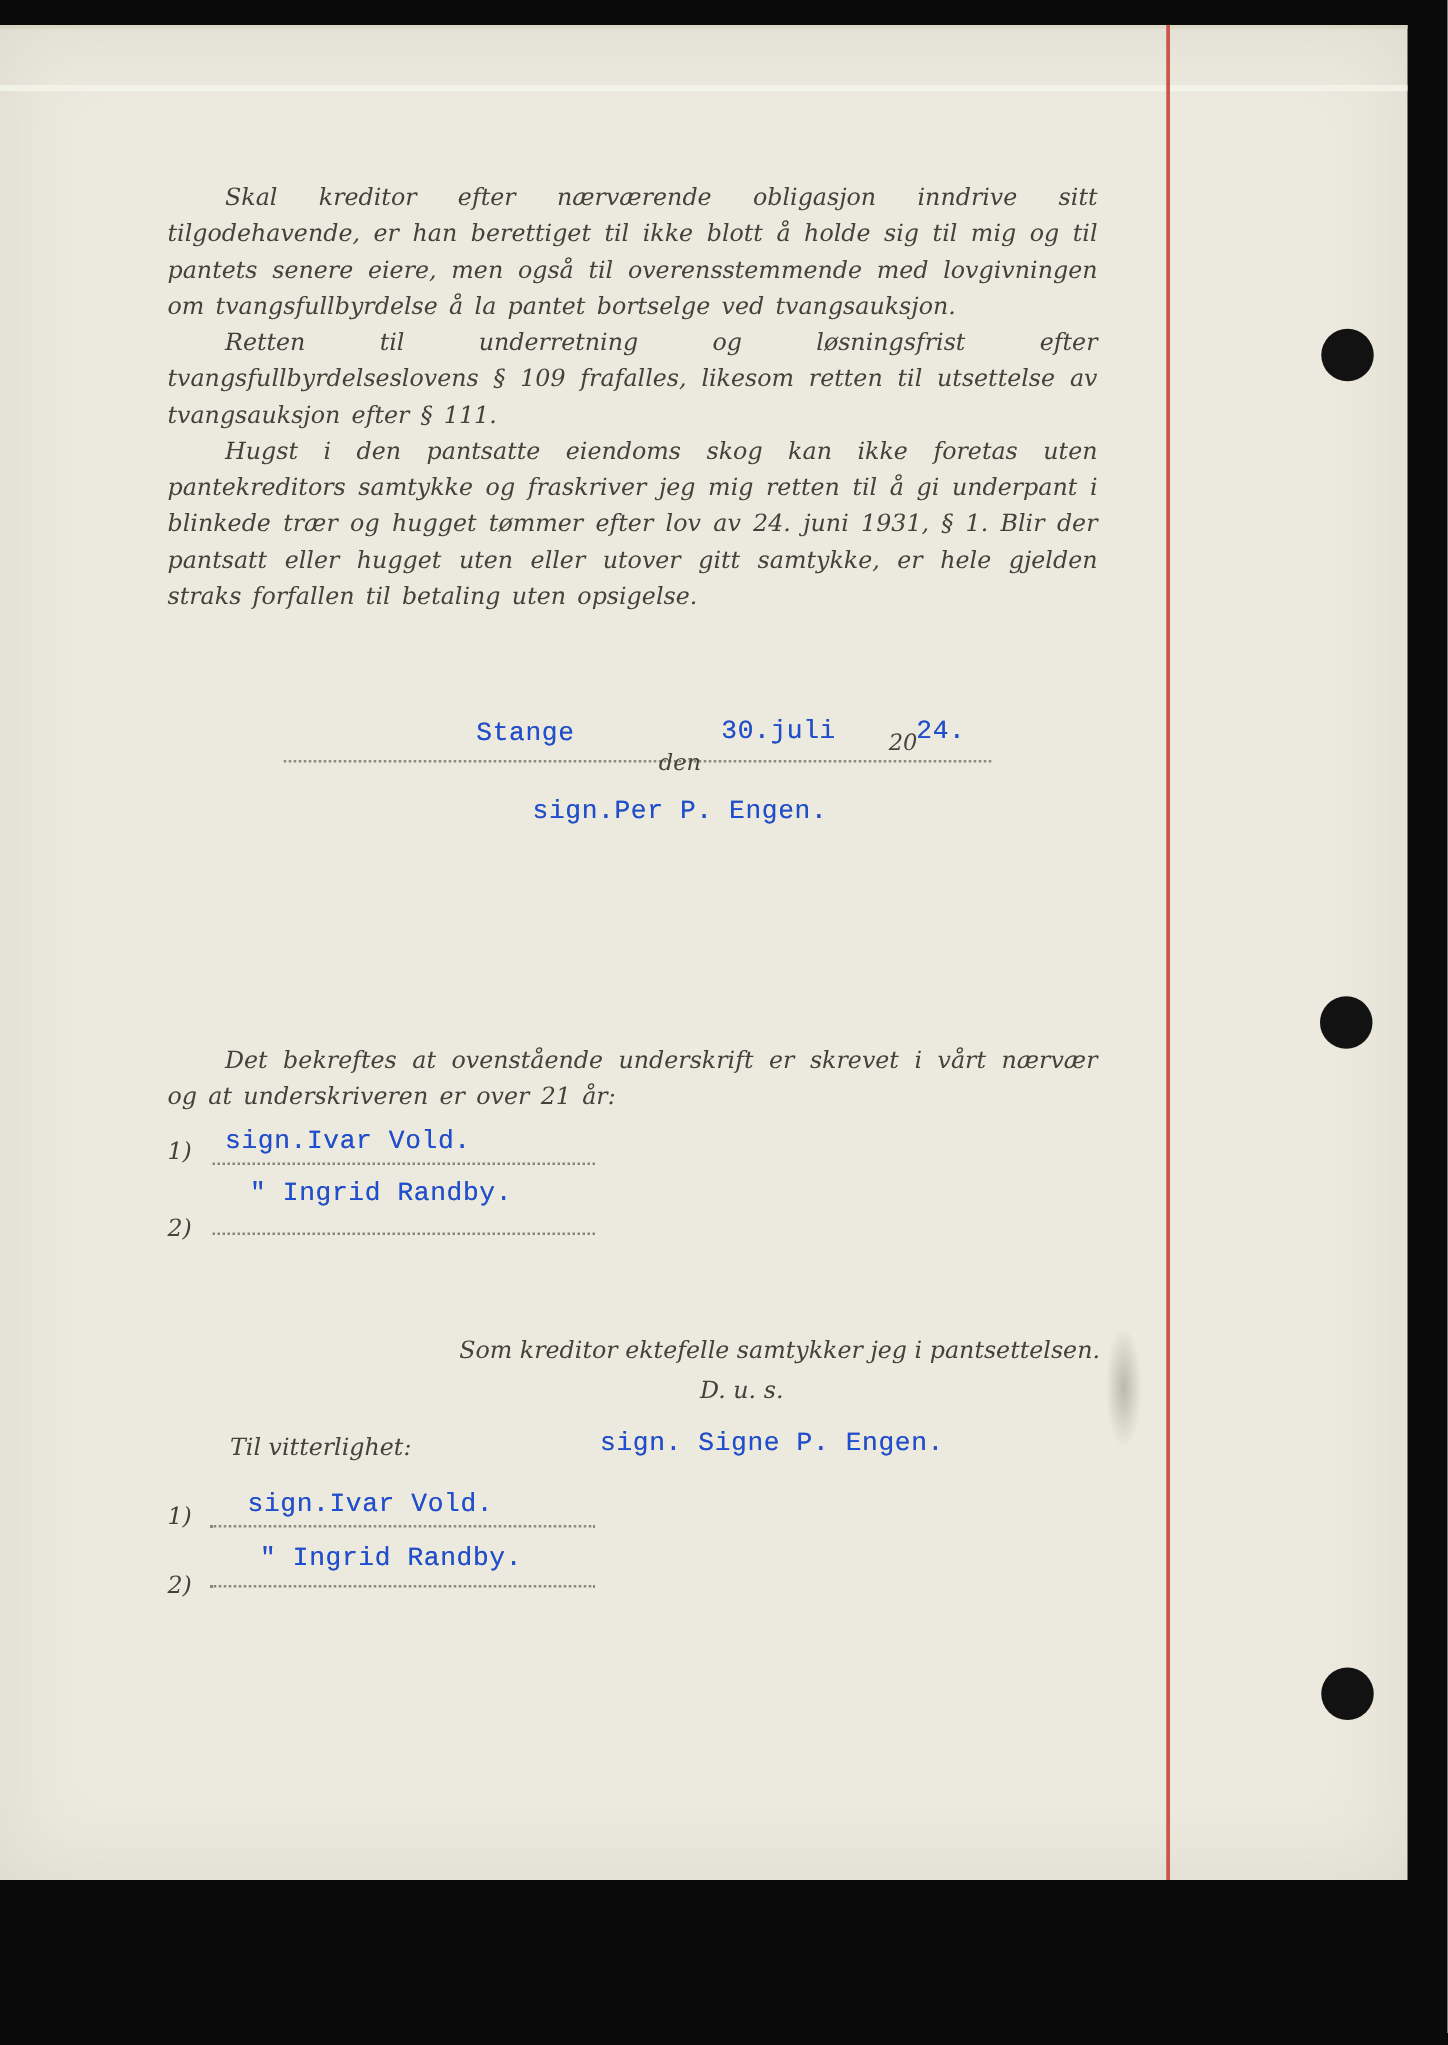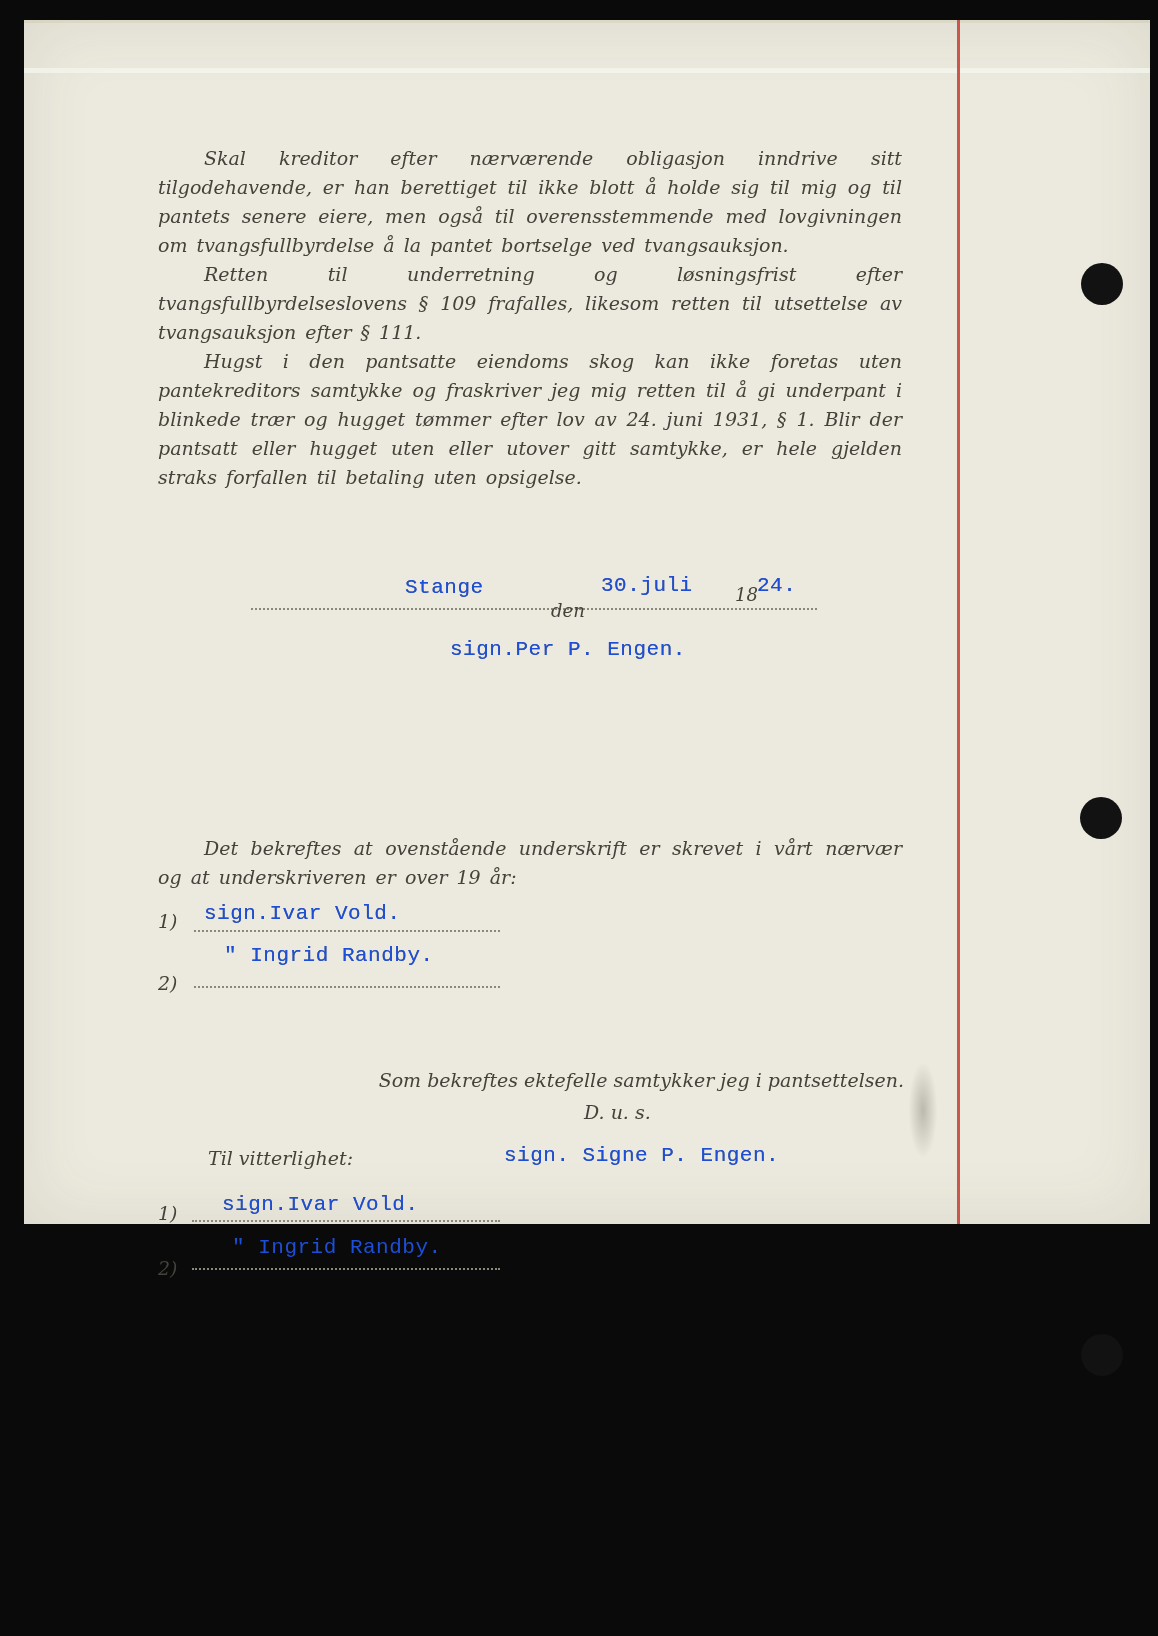--- a/index.html
+++ b/index.html
@@ -4,21 +4,21 @@
 <style>
   html,body{margin:0;padding:0;}
   body{
     width:1158px;height:1636px;
     background:#0a0a0a;
     position:relative;
     overflow:hidden;
     font-family:"DejaVu Serif", serif;
   }
   .page{
-    position:absolute;left:24px;top:20px;width:1126px;height:1204px;
+    position:absolute;left:0;top:20px;width:1126px;height:1484px;
     background:#eceade;
     box-shadow: inset 0 0 70px rgba(70,70,45,.10), inset 0 3px 0 #e3e0cd;
   }
   .scanline{
     position:absolute;left:0;top:48px;width:100%;height:5px;
     background:#f4f6ec;opacity:.75;
   }
   .redline{
     position:absolute;left:933px;top:0;width:3px;height:100%;
     background:#c8463c;opacity:.9;
@@ -114,38 +114,38 @@
   <div class="body-text print">
     <p>Skal kreditor efter nærværende obligasjon inndrive sitt tilgodehavende, er han berettiget til ikke blott å holde sig til mig og til pantets senere eiere, men også til overensstemmende med lovgivningen om tvangsfullbyrdelse å la pantet bortselge ved tvangsauksjon.</p>
     <p>Retten til underretning og løsningsfrist efter tvangsfullbyrdelseslovens § 109 frafalles, likesom retten til utsettelse av tvangsauksjon efter § 111.</p>
     <p>Hugst i den pantsatte eiendoms skog kan ikke foretas uten pantekreditors samtykke og fraskriver jeg mig retten til å gi underpant i blinkede trær og hugget tømmer efter lov av 24. juni 1931, § 1.  Blir der pantsatt eller hugget uten eller utover gitt samtykke, er hele gjelden straks forfallen til betaling uten opsigelse.</p>
   </div>
 
   <div class="date-row">
     <span class="abs mono place">Stange</span>
     <span class="abs print den">den</span>
     <span class="abs mono dday">30.juli</span>
-    <span class="abs print yr19">18</span>
+    <span class="abs print yr19">20</span>
     <span class="abs mono yr46">24.</span>
   </div>
 
   <span class="abs mono sig-debtor">sign.Per P. Engen.</span>
 
   <div class="attest print">
-    <p>Det bekreftes at ovenstående underskrift er skrevet i vårt nærvær og at underskriveren er over 19 år:</p>
+    <p>Det bekreftes at ovenstående underskrift er skrevet i vårt nærvær og at underskriveren er over 21 år:</p>
   </div>
 
   <span class="abs wnum w1-num1">1)</span>
   <span class="abs mono w1-name1">sign.Ivar Vold.</span>
   <div class="dotline w1-line1"></div>
   <span class="abs mono w1-name2">" Ingrid Randby.</span>
   <span class="abs wnum w1-num2">2)</span>
   <div class="dotline w1-line2"></div>
 
-  <span class="abs print consent1">Som bekreftes ektefelle samtykker jeg i pantsettelsen.</span>
+  <span class="abs print consent1">Som kreditor ektefelle samtykker jeg i pantsettelsen.</span>
   <span class="abs print consent2">D. u. s.</span>
   <span class="abs print til">Til vitterlighet:</span>
   <span class="abs mono sig-spouse">sign. Signe P. Engen.</span>
   <div class="smudge"></div>
 
   <span class="abs wnum w2-num1">1)</span>
   <span class="abs mono w2-name1">sign.Ivar Vold.</span>
   <div class="dotline w2-line1"></div>
   <span class="abs mono w2-name2">" Ingrid Randby.</span>
   <span class="abs wnum w2-num2">2)</span>

